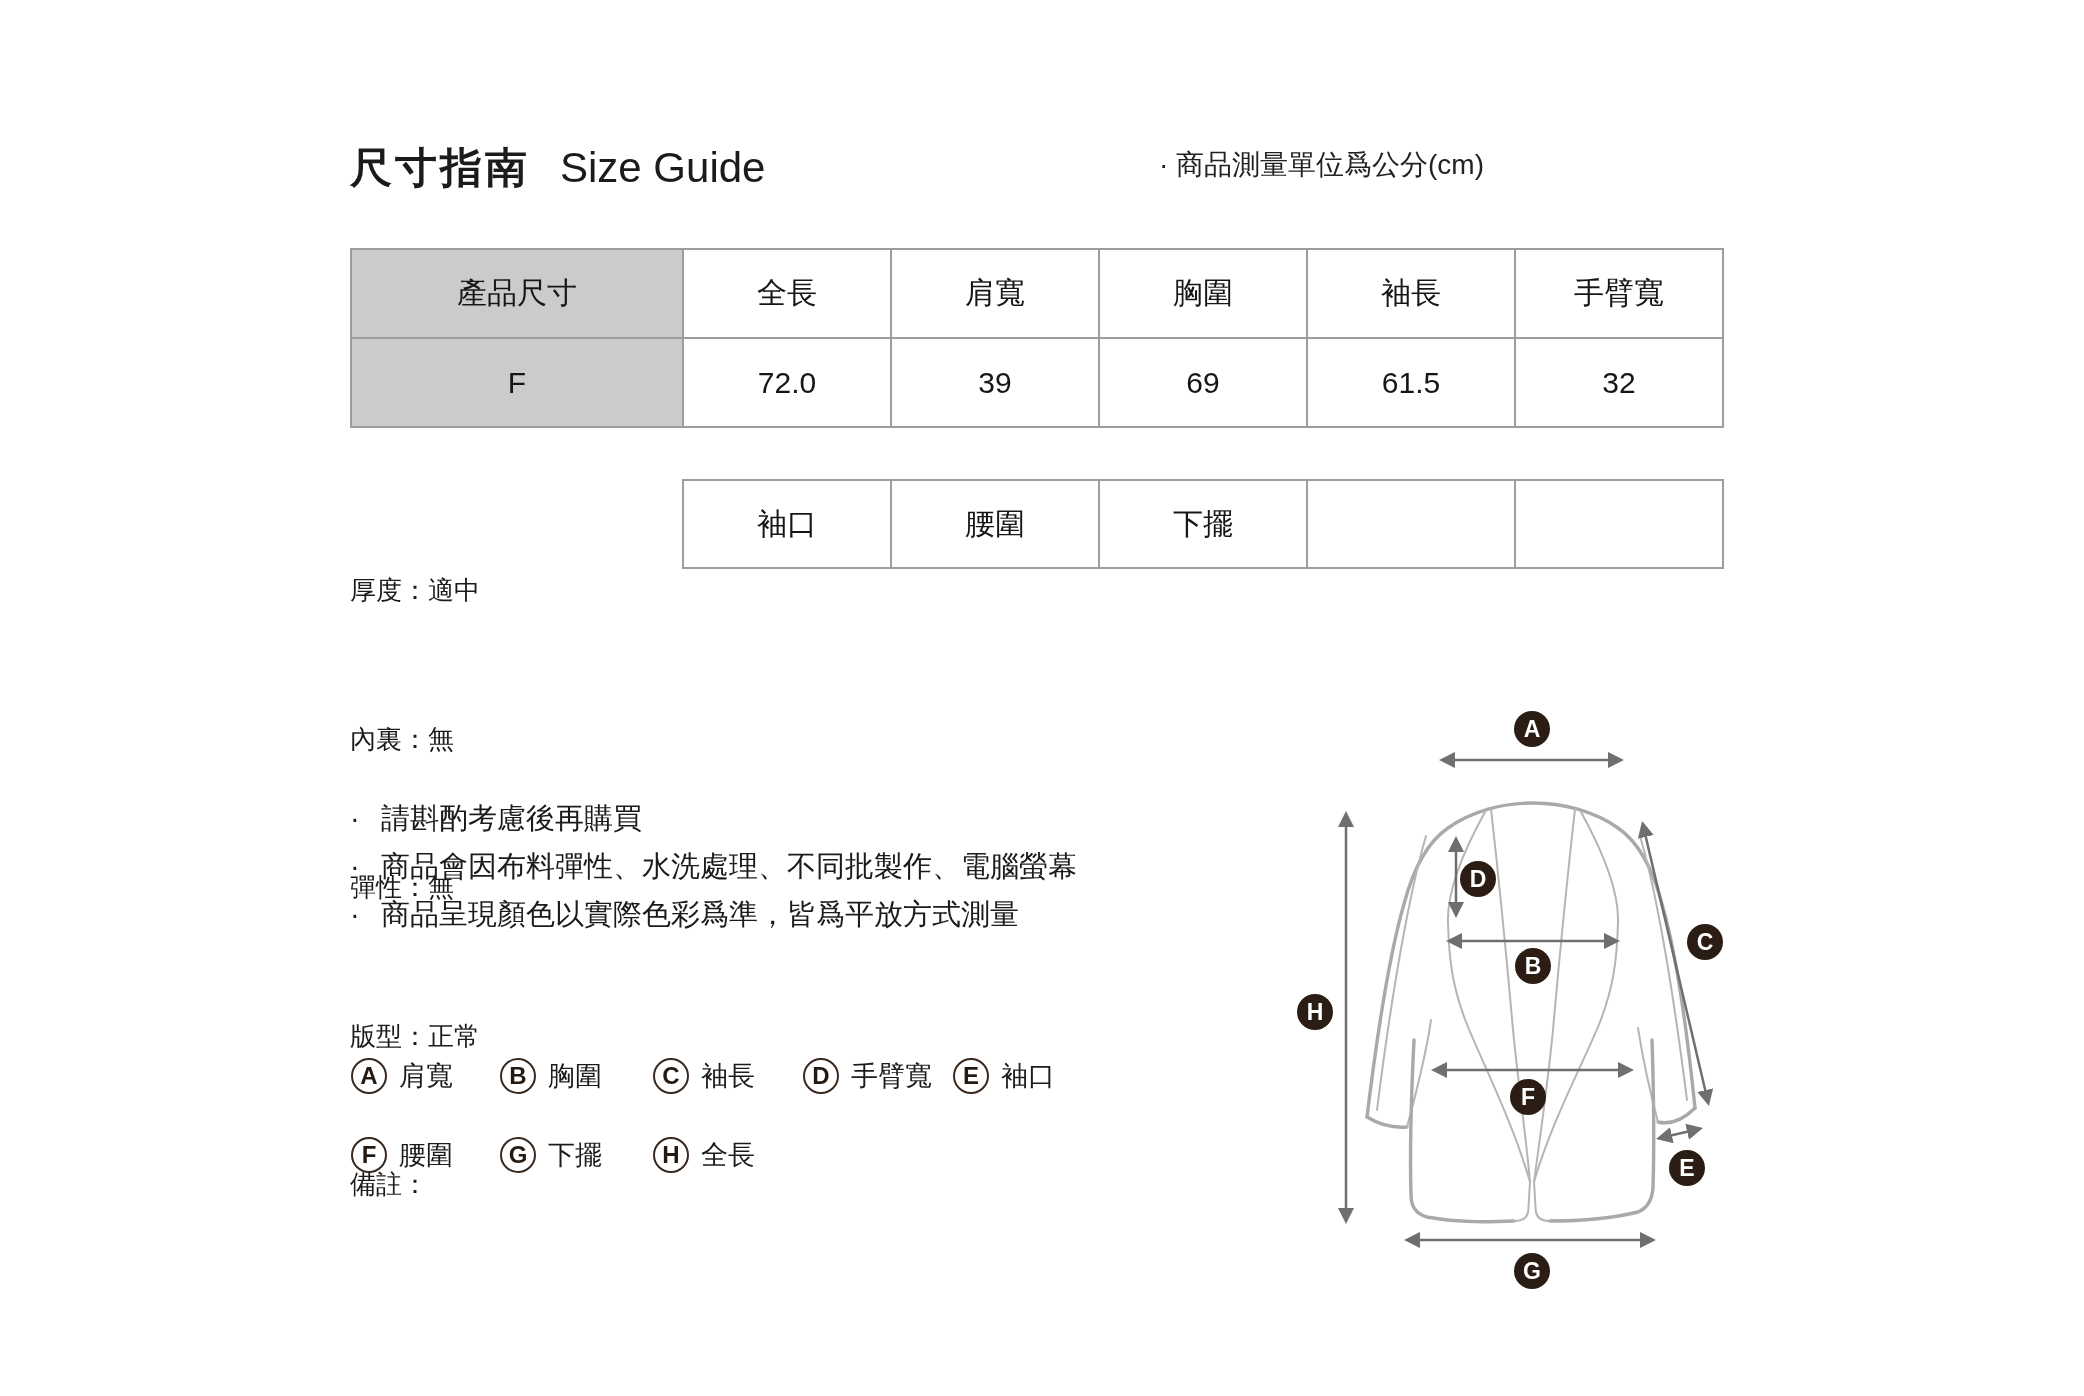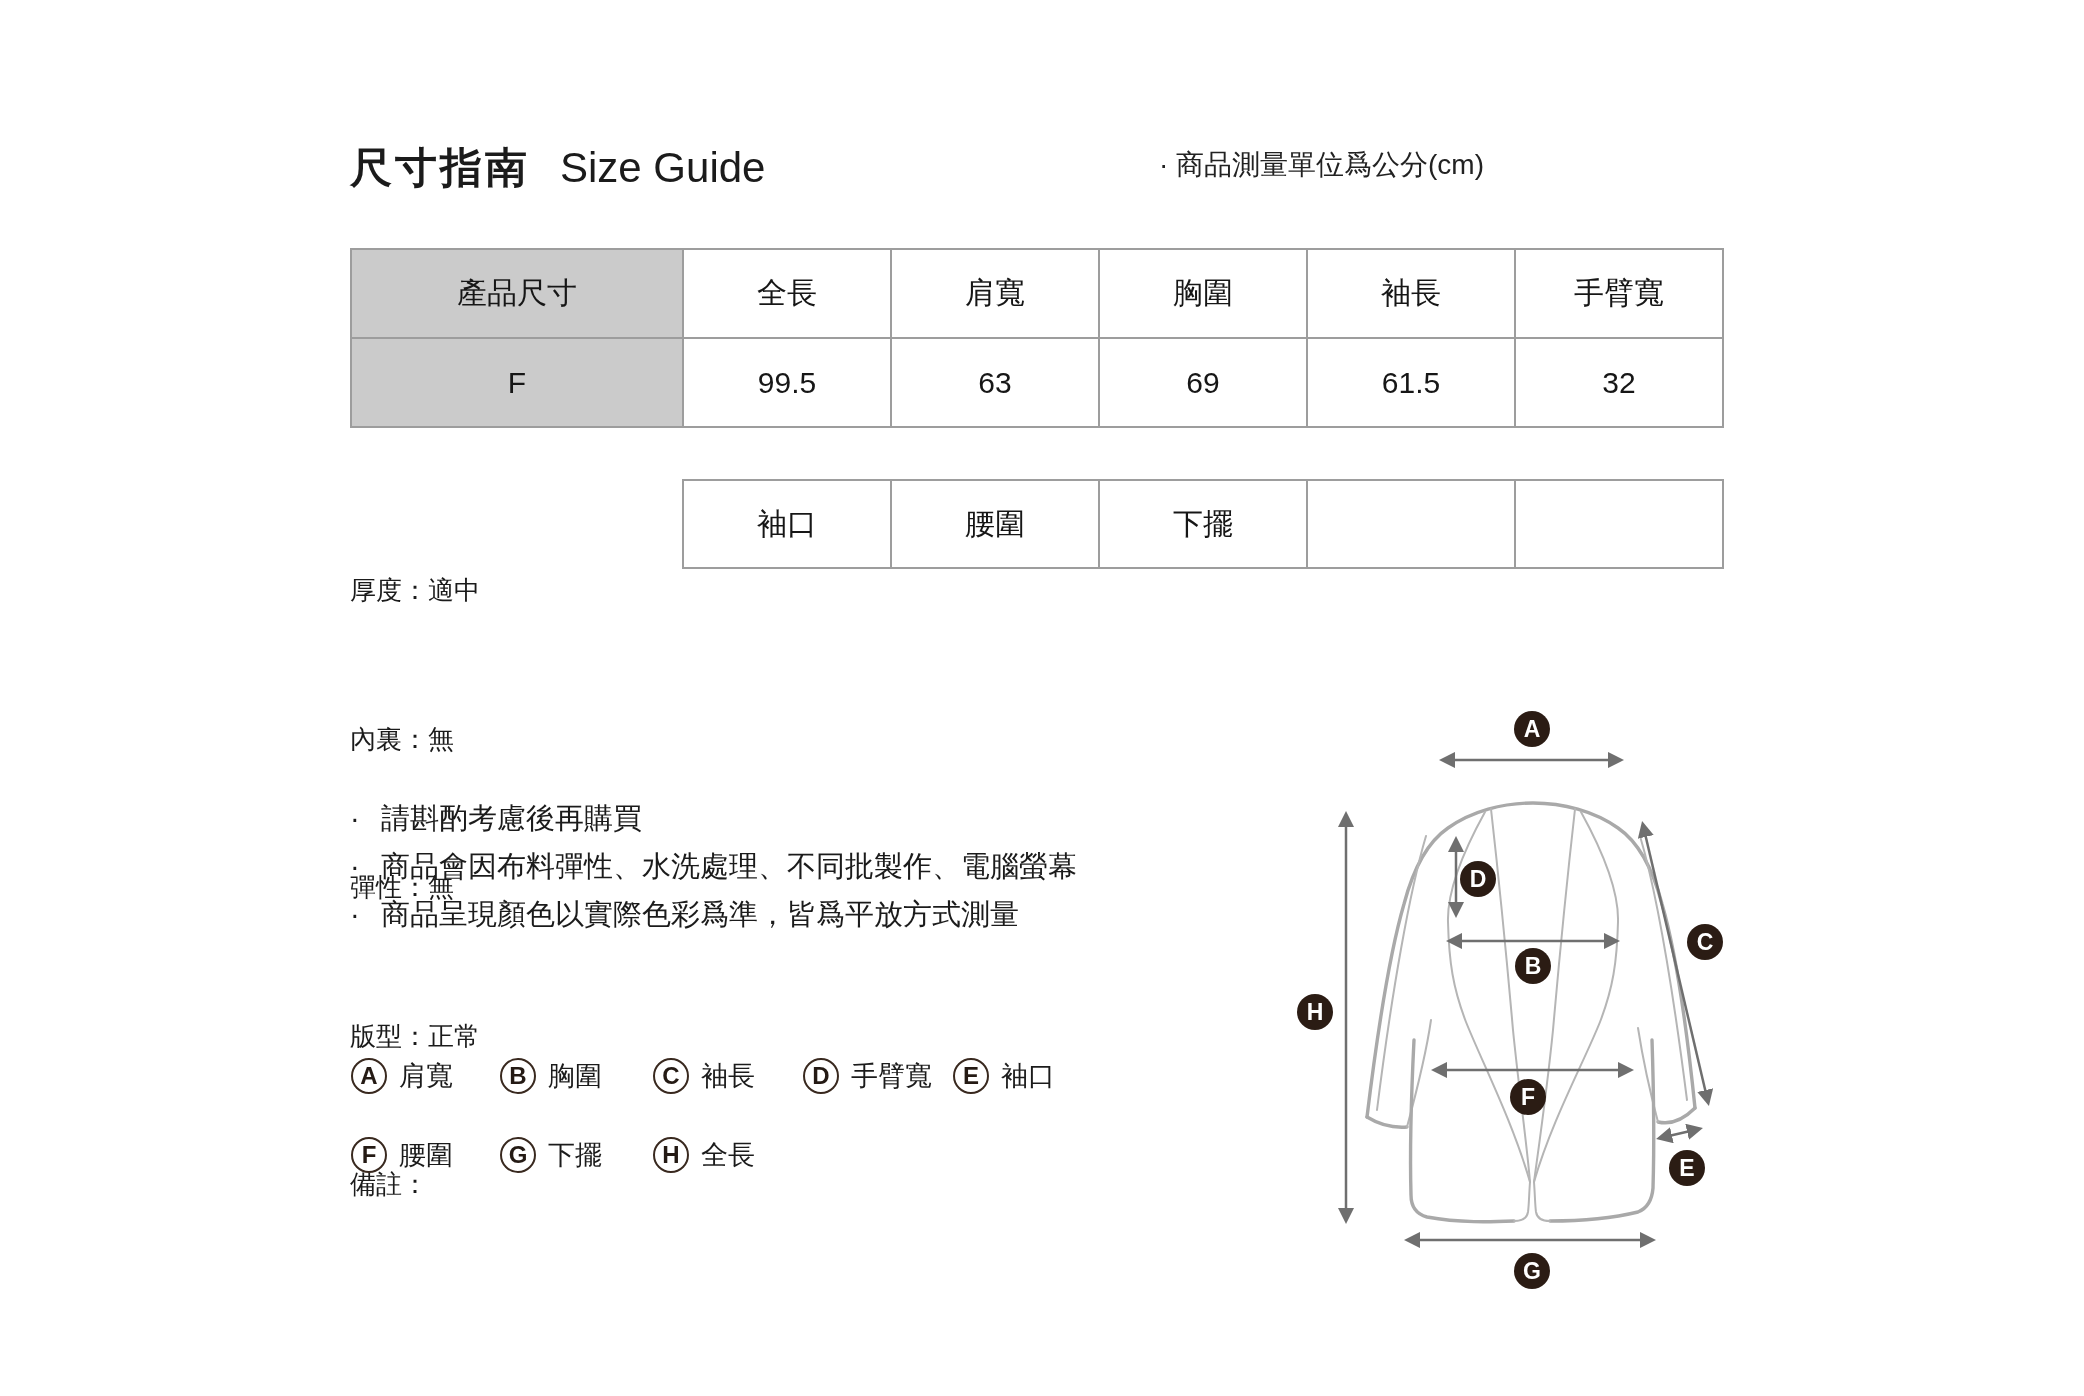--- a/index.html
+++ b/index.html
@@ -74,22 +74,22 @@
         <tr>
       <td class="shade hd">產品尺寸</td>
       <td class="hd">全長</td>
       <td class="hd">肩寬</td>
       <td class="hd">胸圍</td>
       <td class="hd">袖長</td>
       <td class="hd">手臂寬</td>
     </tr>
     <tr>
       <td class="shade">F</td>
-      <td>99.5</td>
-      <td>63</td>
+      <td>72.0</td>
+      <td>39</td>
       <td>69</td>
       <td>61.5</td>
       <td>32</td>
     </tr>
   </tbody>
     </table>
 
   <table class="sg t2">
     <tbody>
         <tr>

